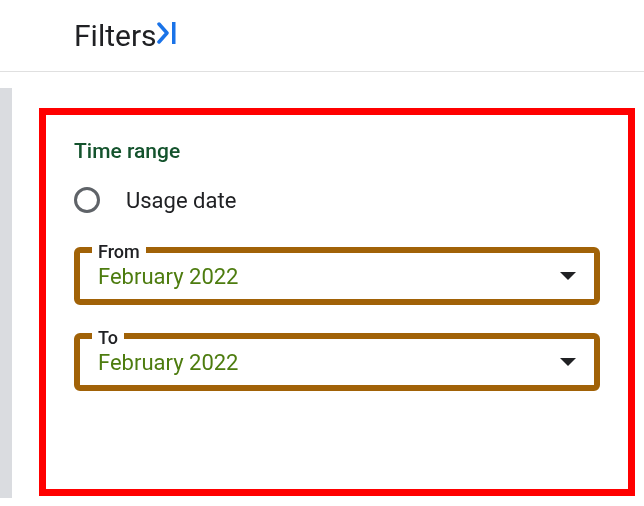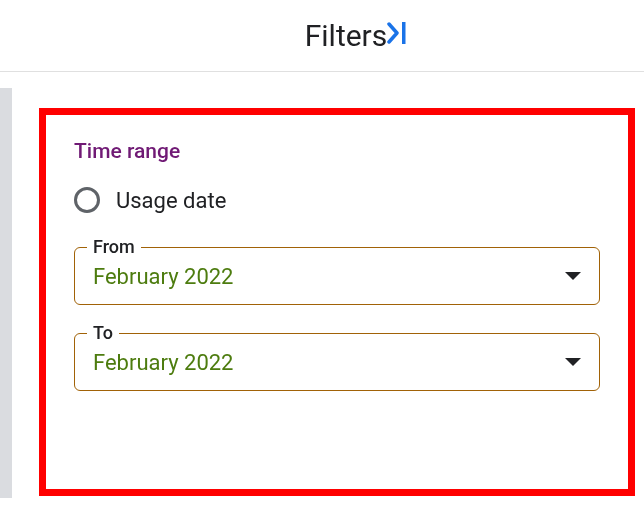--- a/index.html
+++ b/index.html
@@ -11,21 +11,21 @@
       overflow: hidden;
     }
     .container {
       position: relative;
       width: 100%;
       height: 100%;
     }
     .header {
       display: flex;
       align-items: center;
-      justify-content: center;
+      justify-content: flex-start;
       padding: 18px 0 18px 74px;
       border-bottom: 1px solid #e0e0e0;
     }
     .header-title {
       font-size: 30px;
       font-weight: 400;
       color: #202124;
     }
     .collapse-btn {
       color: #1a73e8;
@@ -56,33 +56,33 @@
       left: 39px;
       top: 108px;
       width: 596px;
       height: 388px;
       border: 7px solid #ff0000;
       padding: 24px 28px;
     }
     .section-title {
       font-size: 21px;
       font-weight: 500;
-      color: #701a75;
+      color: #14532d;
       margin-bottom: 24px;
     }
     .radio-row {
       display: flex;
       align-items: center;
       gap: 30px;
       margin-bottom: 34px;
     }
     .radio-option {
       display: flex;
       align-items: center;
-      gap: 16px;
+      gap: 26px;
       cursor: pointer;
     }
     .radio-outer {
       width: 26px;
       height: 26px;
       border-radius: 50%;
       display: flex;
       align-items: center;
       justify-content: center;
     }
@@ -100,21 +100,21 @@
     }
     .radio-label {
       font-size: 22px;
       color: #202124;
     }
     .select-group {
       margin-bottom: 28px;
     }
     .select-field {
       position: relative;
-      border: 1px solid #a16207;
+      border: 6px solid #a16207;
       border-radius: 6px;
       height: 58px;
       display: flex;
       align-items: center;
       padding: 0 18px;
       cursor: pointer;
     }
     .select-legend {
       position: absolute;
       top: -12px;

